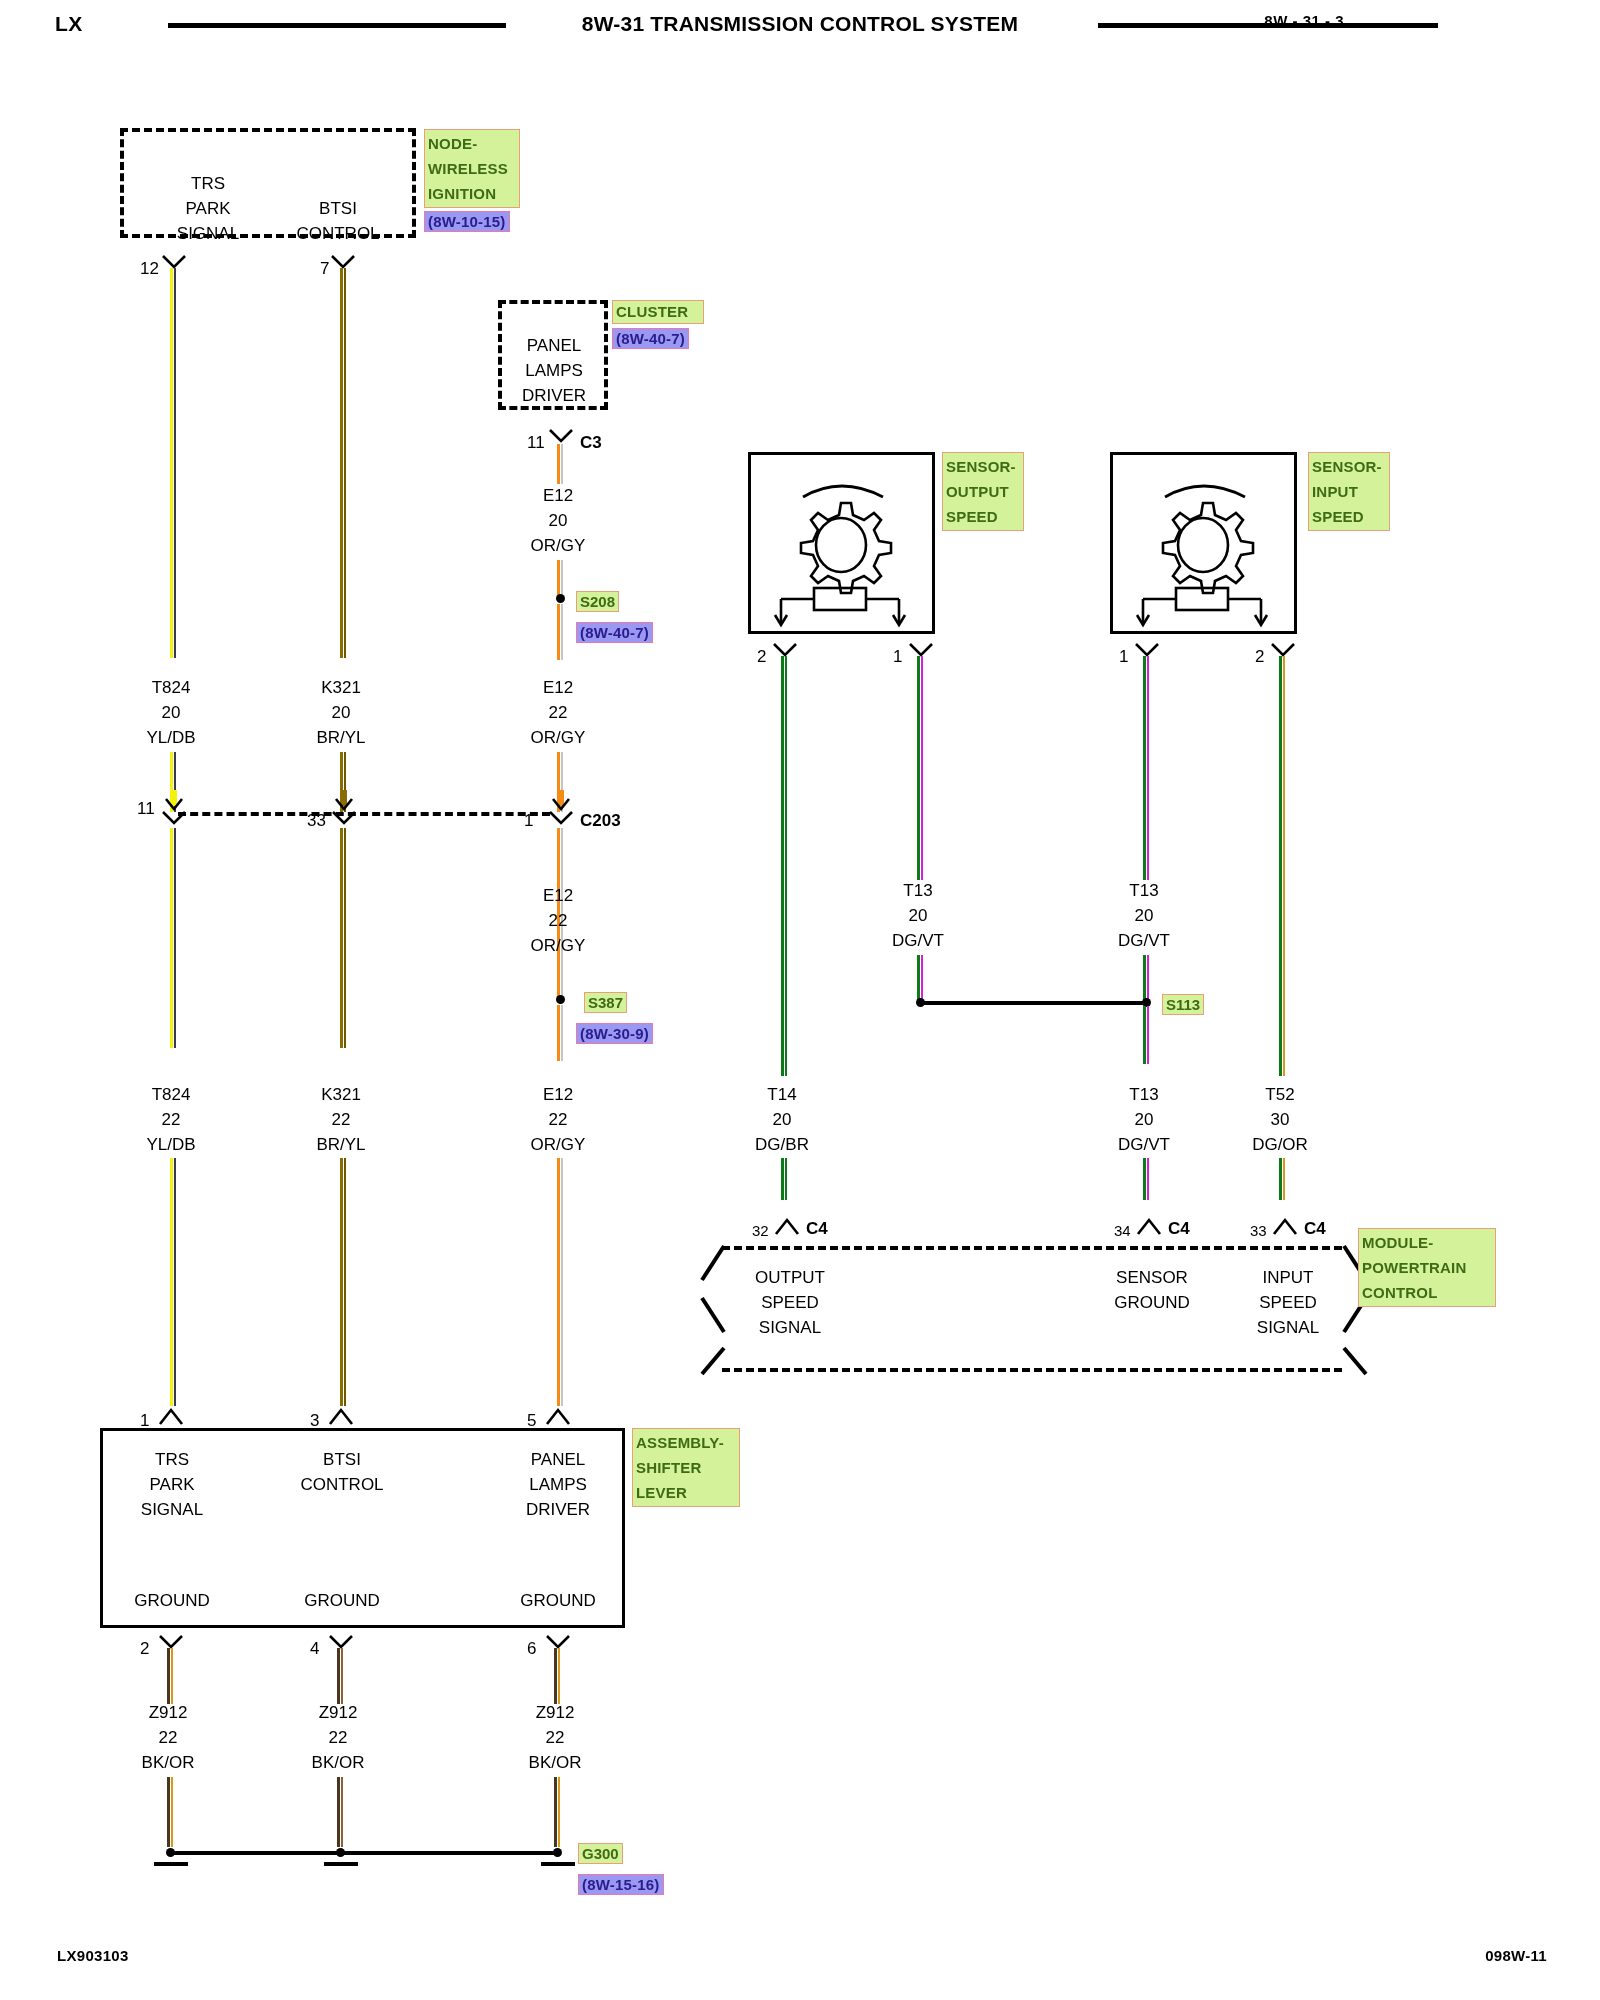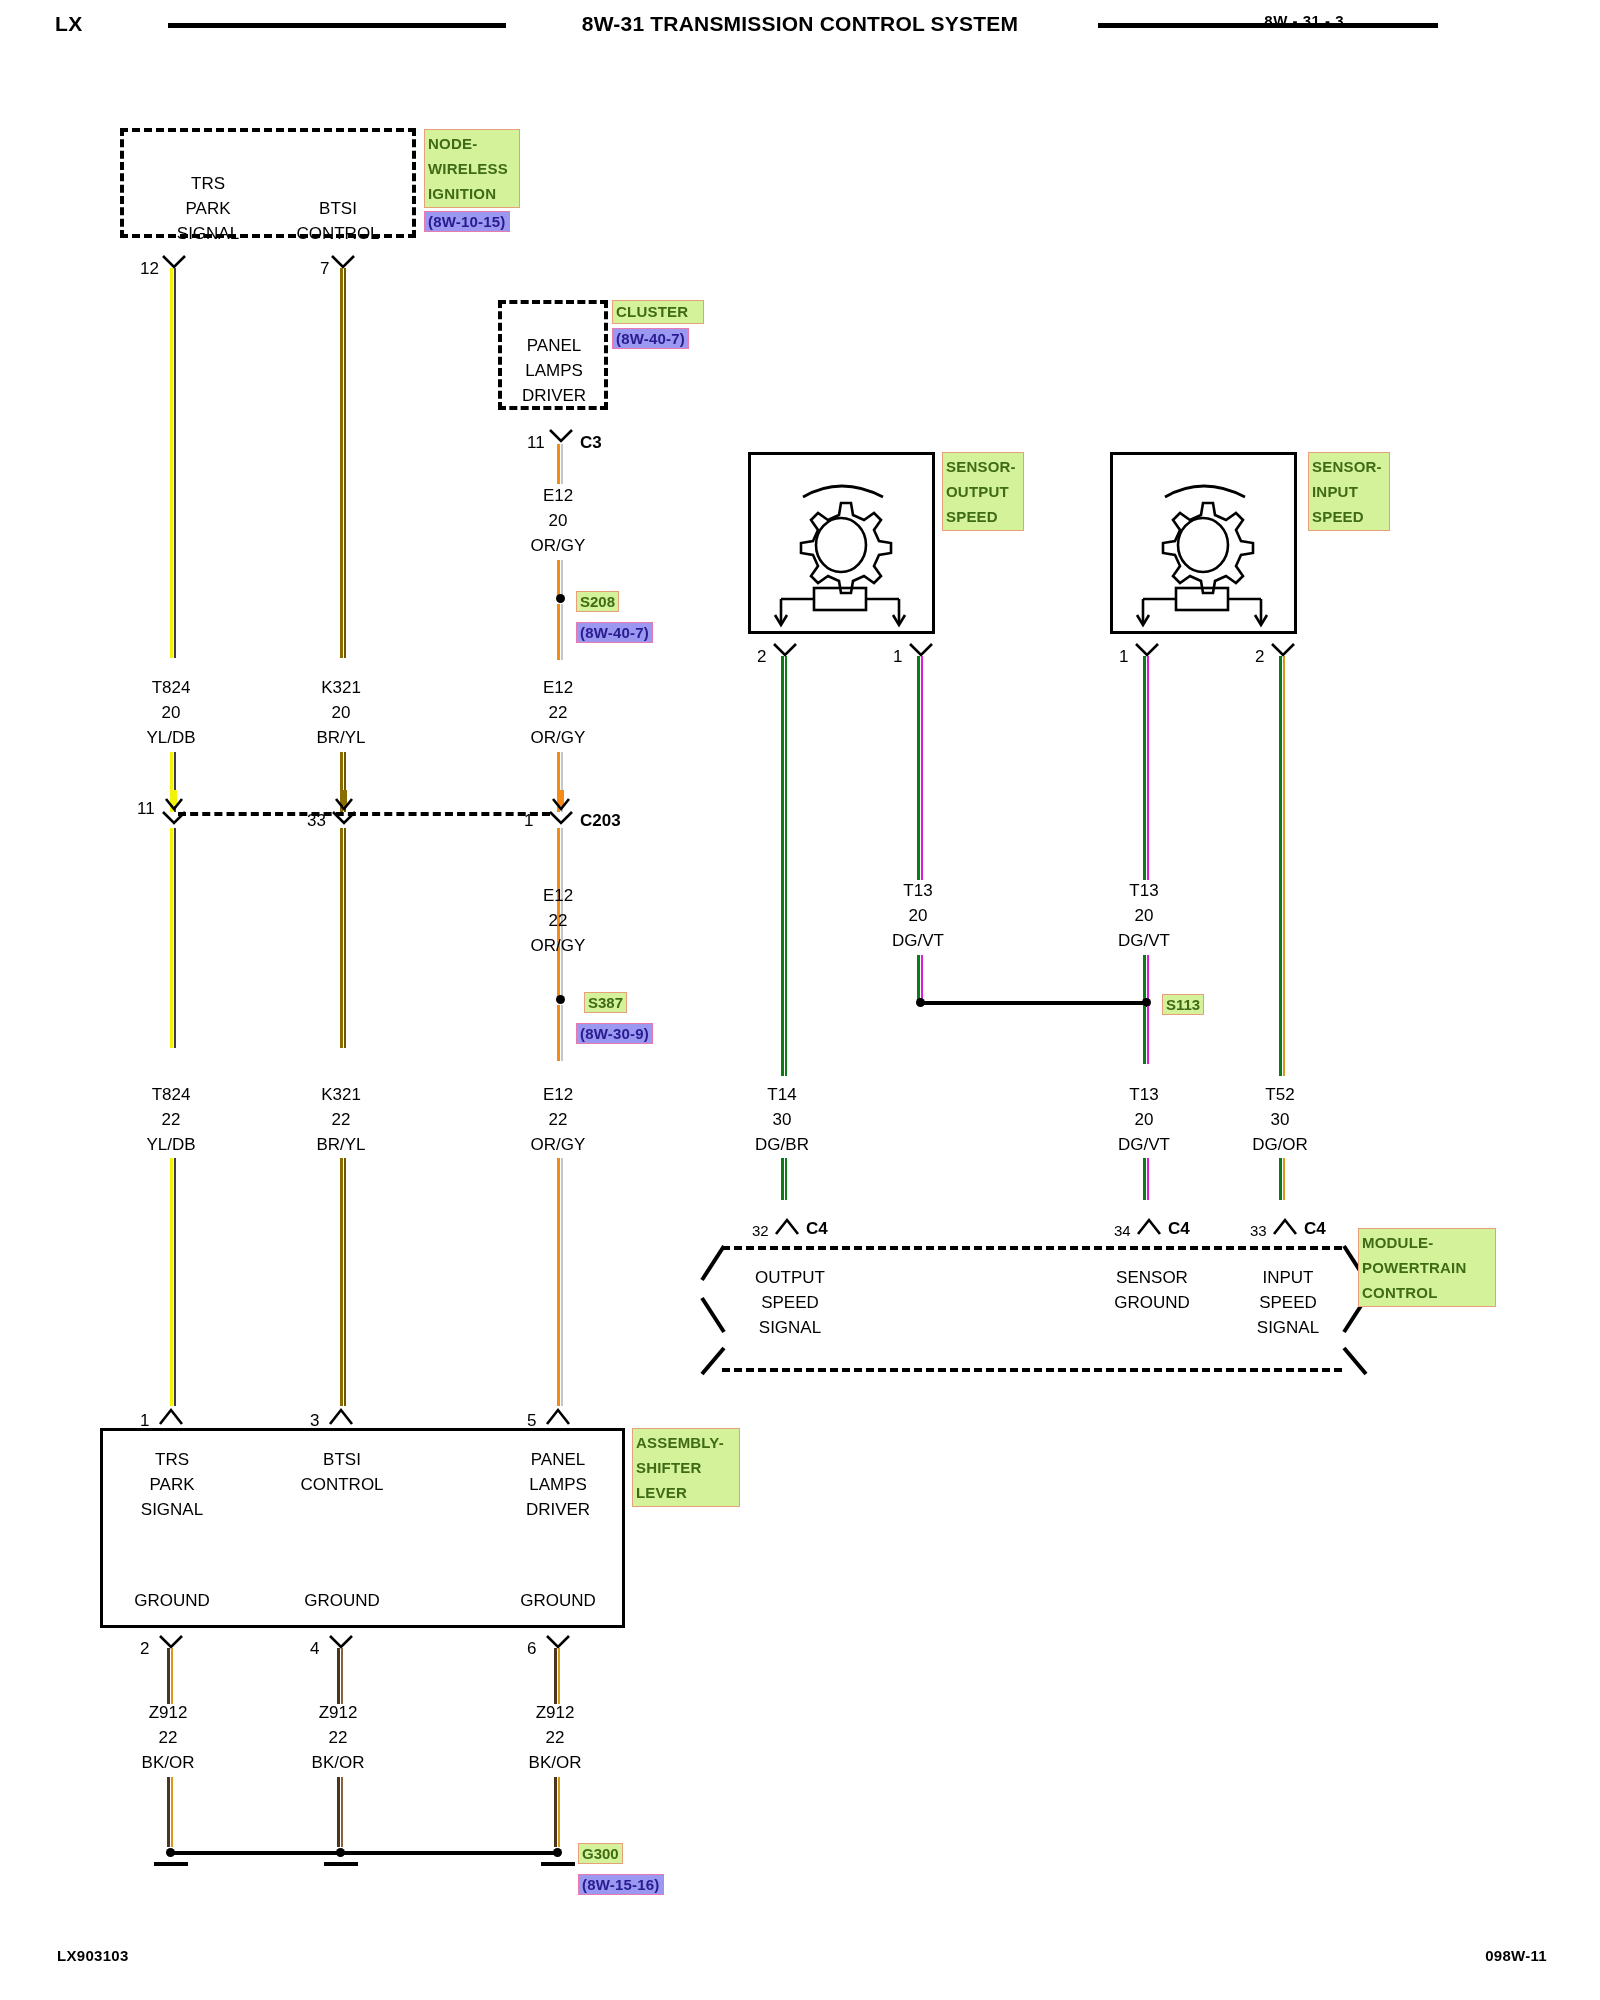--- a/index.html
+++ b/index.html
@@ -283,21 +283,21 @@
   <svg width="26" height="16">
       <polyline points="2,2 13,13 24,2" fill="none" stroke="#000" stroke-width="2.6"></polyline>
     </svg>
 </div>
 
 <div class="abs wire" style="left:781px;top:656px;height:420px;">
   <i class="w-a" style="background:#0b7a18"></i>
     <i class="w-b" style="background:#0b7a18;width:2px;left:4px"></i>
 </div>
 <div class="abs wirelbl" style="left:712px;top:1082px;">T14
-30
+20
 DG/BR</div>
 <div class="abs wire" style="left:781px;top:1158px;height:42px;">
   <i class="w-a" style="background:#0b7a18"></i>
     <i class="w-b" style="background:#0b7a18;width:2px;left:4px"></i>
 </div>
 
 <div class="abs wire" style="left:917px;top:656px;height:224px;">
   <i class="w-a" style="background:#0b7a18"></i>
     <i class="w-b" style="background:#d81fd8;width:2px;left:4px"></i>
 </div>

